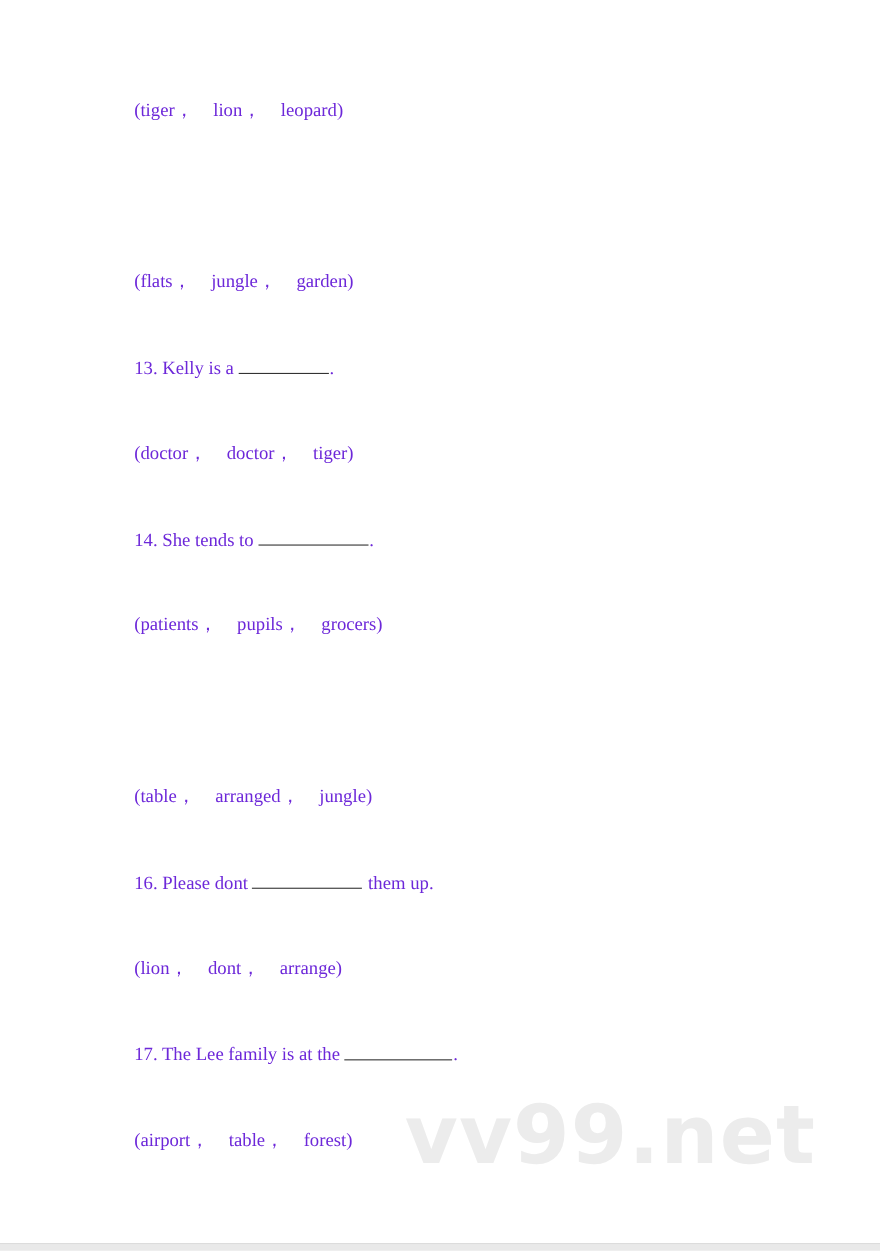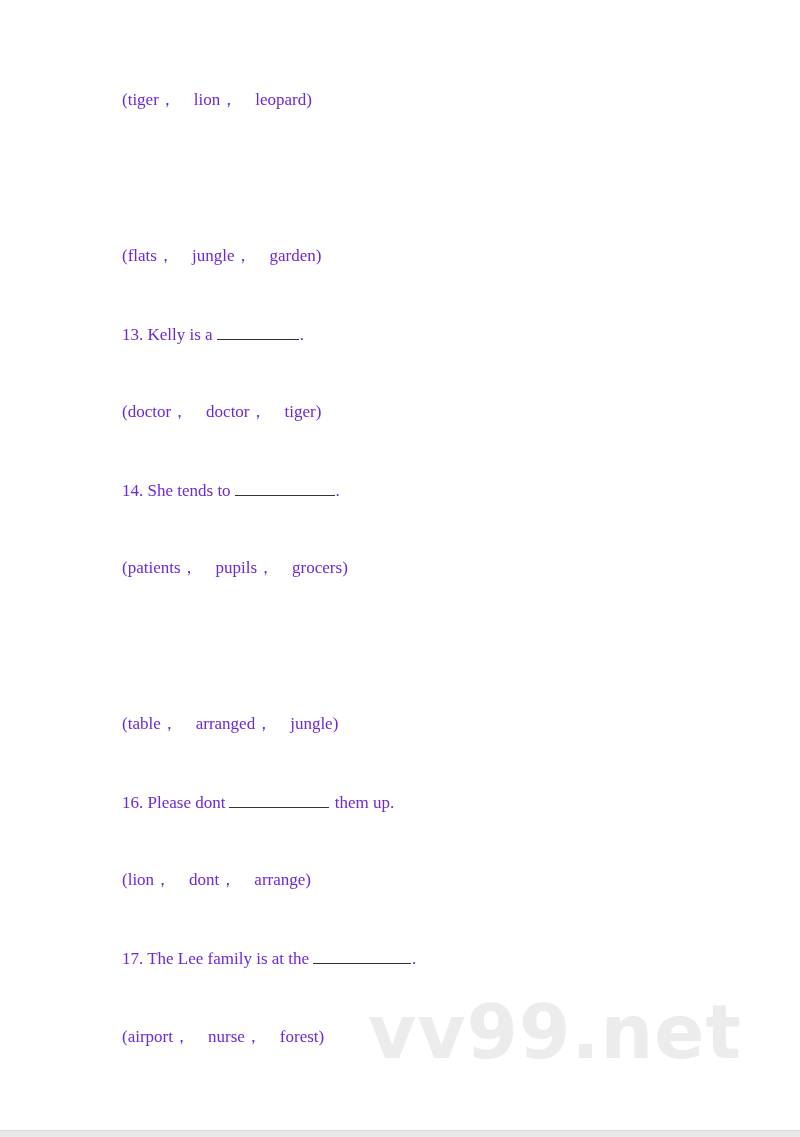--- a/index.html
+++ b/index.html
@@ -72,19 +72,19 @@
 
   <div class="line" style="top:850px">
     <span class="opt">(lion，</span><span class="sep"></span><span class="opt">dont，</span><span class="sep"></span><span class="opt">arrange)</span>
   </div>
 
   <div class="line" style="top:928px">
     <span>17. The Lee family is at the</span><span class="blank" style="width:98px"></span><span>.</span>
   </div>
 
   <div class="line" style="top:1007px">
-    <span class="opt">(airport，</span><span class="sep"></span><span class="opt">nurse，</span><span class="sep"></span><span class="opt">forest)</span>
+    <span class="opt">(airport，</span><span class="sep"></span><span class="opt">table，</span><span class="sep"></span><span class="opt">forest)</span>
   </div>
 
   <div class="watermark">vv99.net</div>
 </div>
 
 <div class="bottom-bar"></div>
 
 </body></html>

